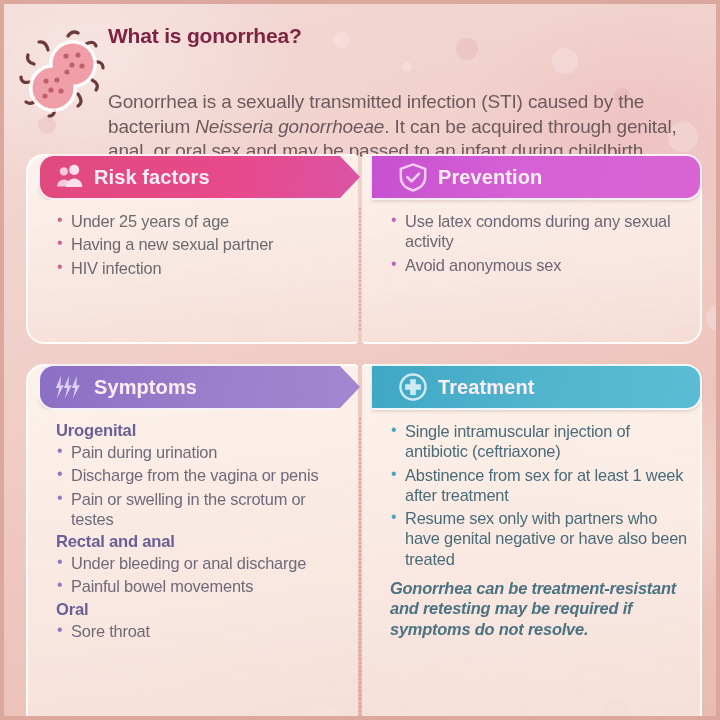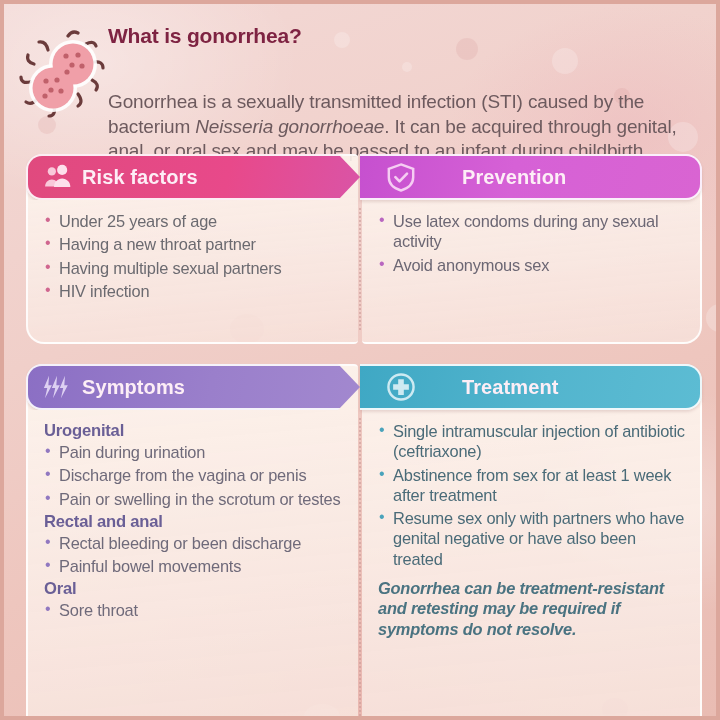--- a/index.html
+++ b/index.html
@@ -72,20 +72,21 @@
     display: flex;
     gap: 4px;
   }
   .row.row1 { top: 150px; height: 190px; }
   .row.row2 { top: 360px; height: 438px; }
 
   .panel {
     position: relative;
     background: linear-gradient(175deg, rgba(253,245,238,0.92) 0%, rgba(250,236,230,0.86) 55%, rgba(247,226,219,0.82) 100%);
     border: 2px solid rgba(255,255,255,0.85);
+    padding-left: 12px;
   }
   .panel.left  { flex: 0 0 332px; border-radius: 18px 4px 4px 18px; border-right: none; }
   .panel.right { flex: 1 1 auto;  border-radius: 4px 18px 18px 4px; border-left: none; }
 
   
   .divider {
     position: absolute;
     top: 52px;
     bottom: 12px;
     left: -3px;
@@ -117,21 +118,20 @@
     clip-path: polygon(0 0, calc(100% - 22px) 0, 100% 50%, calc(100% - 22px) 100%, 0 100%);
     padding-right: 24px;
     z-index: 3;
   }
   .banner.right-banner {
     border-radius: 0 16px 16px 0;
     border: 2px solid rgba(255,255,255,0.9);
     border-left: none;
     padding-left: 26px;
     z-index: 2;
-    gap: 36px;
   }
 
   .b-risk      { background: linear-gradient(100deg, #e04a7e 0%, #e8498a 60%, #da54a6 100%); }
   .b-prevent   { background: linear-gradient(100deg, #c650cf 0%, #d661d6 45%, #d964d2 100%); }
   .b-symptoms  { background: linear-gradient(100deg, #8b6fc4 0%, #9a7fcb 55%, #a288cf 100%); }
   .b-treatment { background: linear-gradient(100deg, #3fa8c4 0%, #53b5ce 55%, #5cbcd3 100%); }
 
   .banner-icon { width: 30px; height: 30px; flex: 0 0 30px; display: block; }
 
   
@@ -253,22 +253,21 @@
           <g fill="#fde0ec">
             <circle cx="21.5" cy="8.4" r="5.4"></circle>
             <path d="M12.8 26.6c0-5.1 3.9-8.9 8.7-8.9s8.7 3.8 8.7 8.9z"></path>
           </g>
         </svg>
         <span class="label">Risk factors</span>
       </div>
       <div class="body">
         <ul class="items t-risk">
           <li>Under 25 years of age</li>
-          <li>Having a new throat partner</li>
-          <li>Having multiple sexual partners</li>
+          <li>Having a new sexual partner</li>
           <li>HIV infection</li>
         </ul>
       </div>
     </div>
 
     <div class="panel right">
       <div class="divider"></div>
       <div class="banner right-banner b-prevent">
         <svg class="banner-icon" viewBox="0 0 32 32">
           <path d="M16 2.6 29 7.2v9.1c0 7.1-5.3 11.8-13 14.1-7.7-2.3-13-7-13-14.1V7.2z" fill="none" stroke="#f6cdf3" stroke-width="2.6"></path>
@@ -300,21 +299,21 @@
       </div>
       <div class="body t-symptoms">
         <div class="subhead">Urogenital</div>
         <ul class="items t-symptoms tight">
           <li>Pain during urination</li>
           <li>Discharge from the vagina or penis</li>
           <li>Pain or swelling in the scrotum or testes</li>
         </ul>
         <div class="subhead">Rectal and anal</div>
         <ul class="items t-symptoms tight">
-          <li>Rectal bleeding or been discharge</li>
+          <li>Under bleeding or anal discharge</li>
           <li>Painful bowel movements</li>
         </ul>
         <div class="subhead">Oral</div>
         <ul class="items t-symptoms tight">
           <li>Sore throat</li>
         </ul>
       </div>
     </div>
 
     <div class="panel right">

